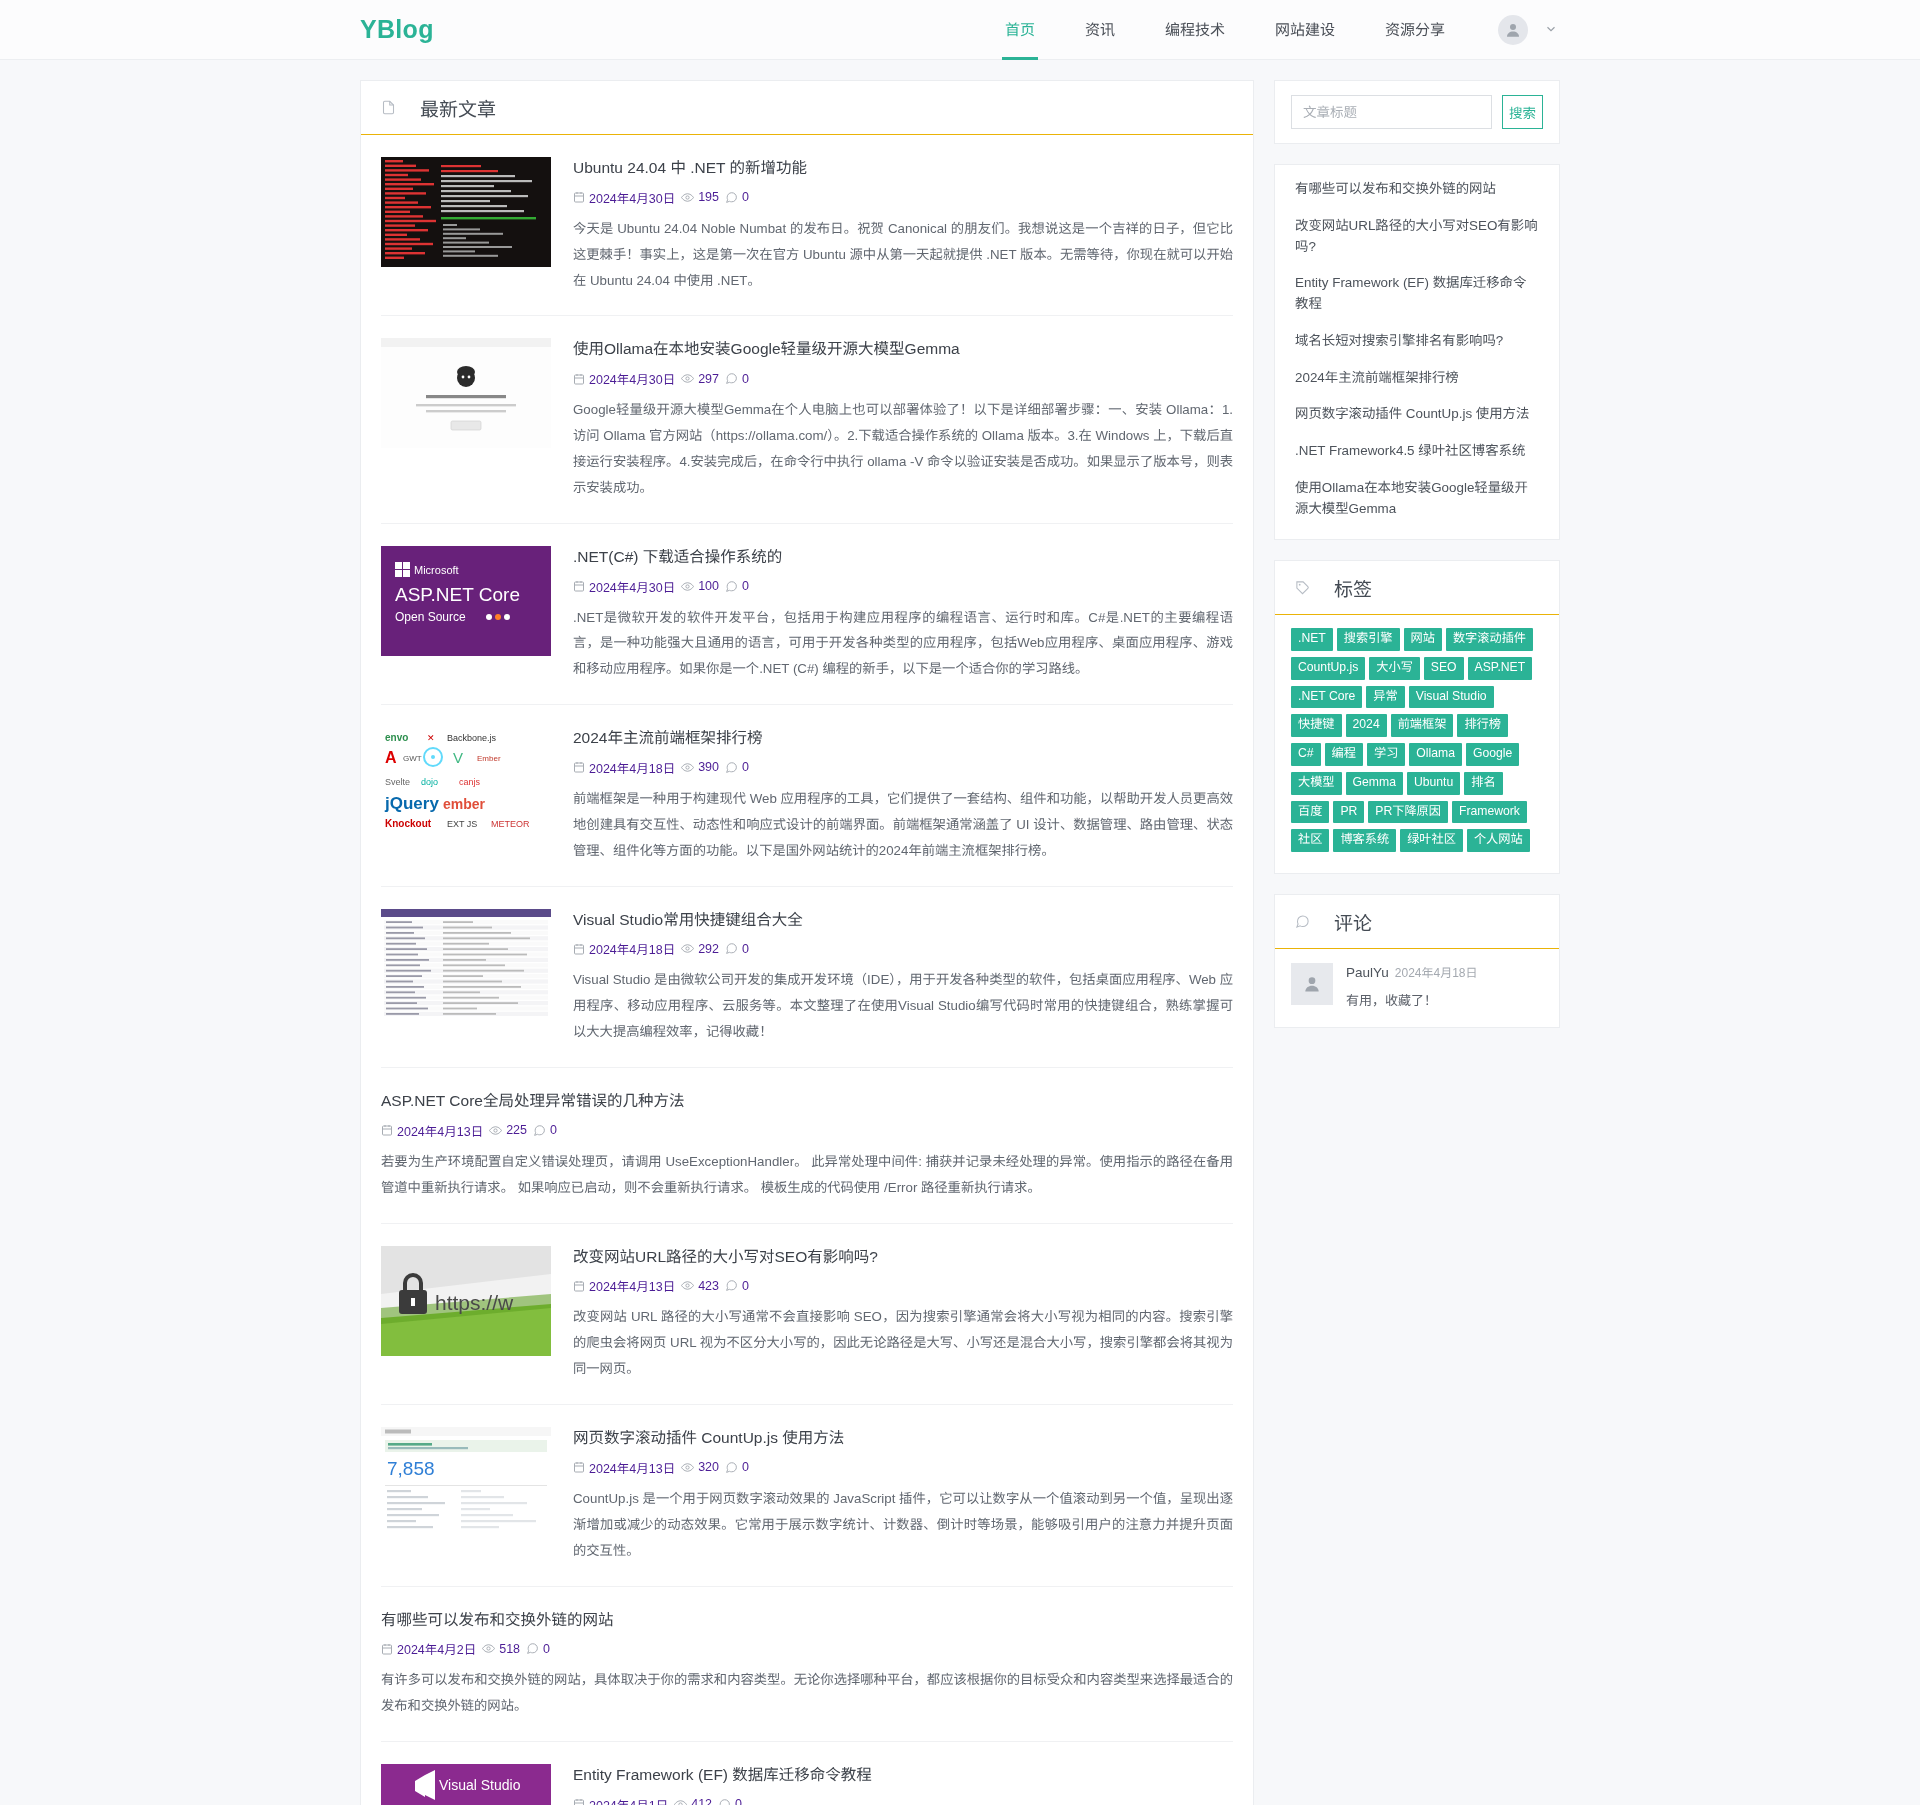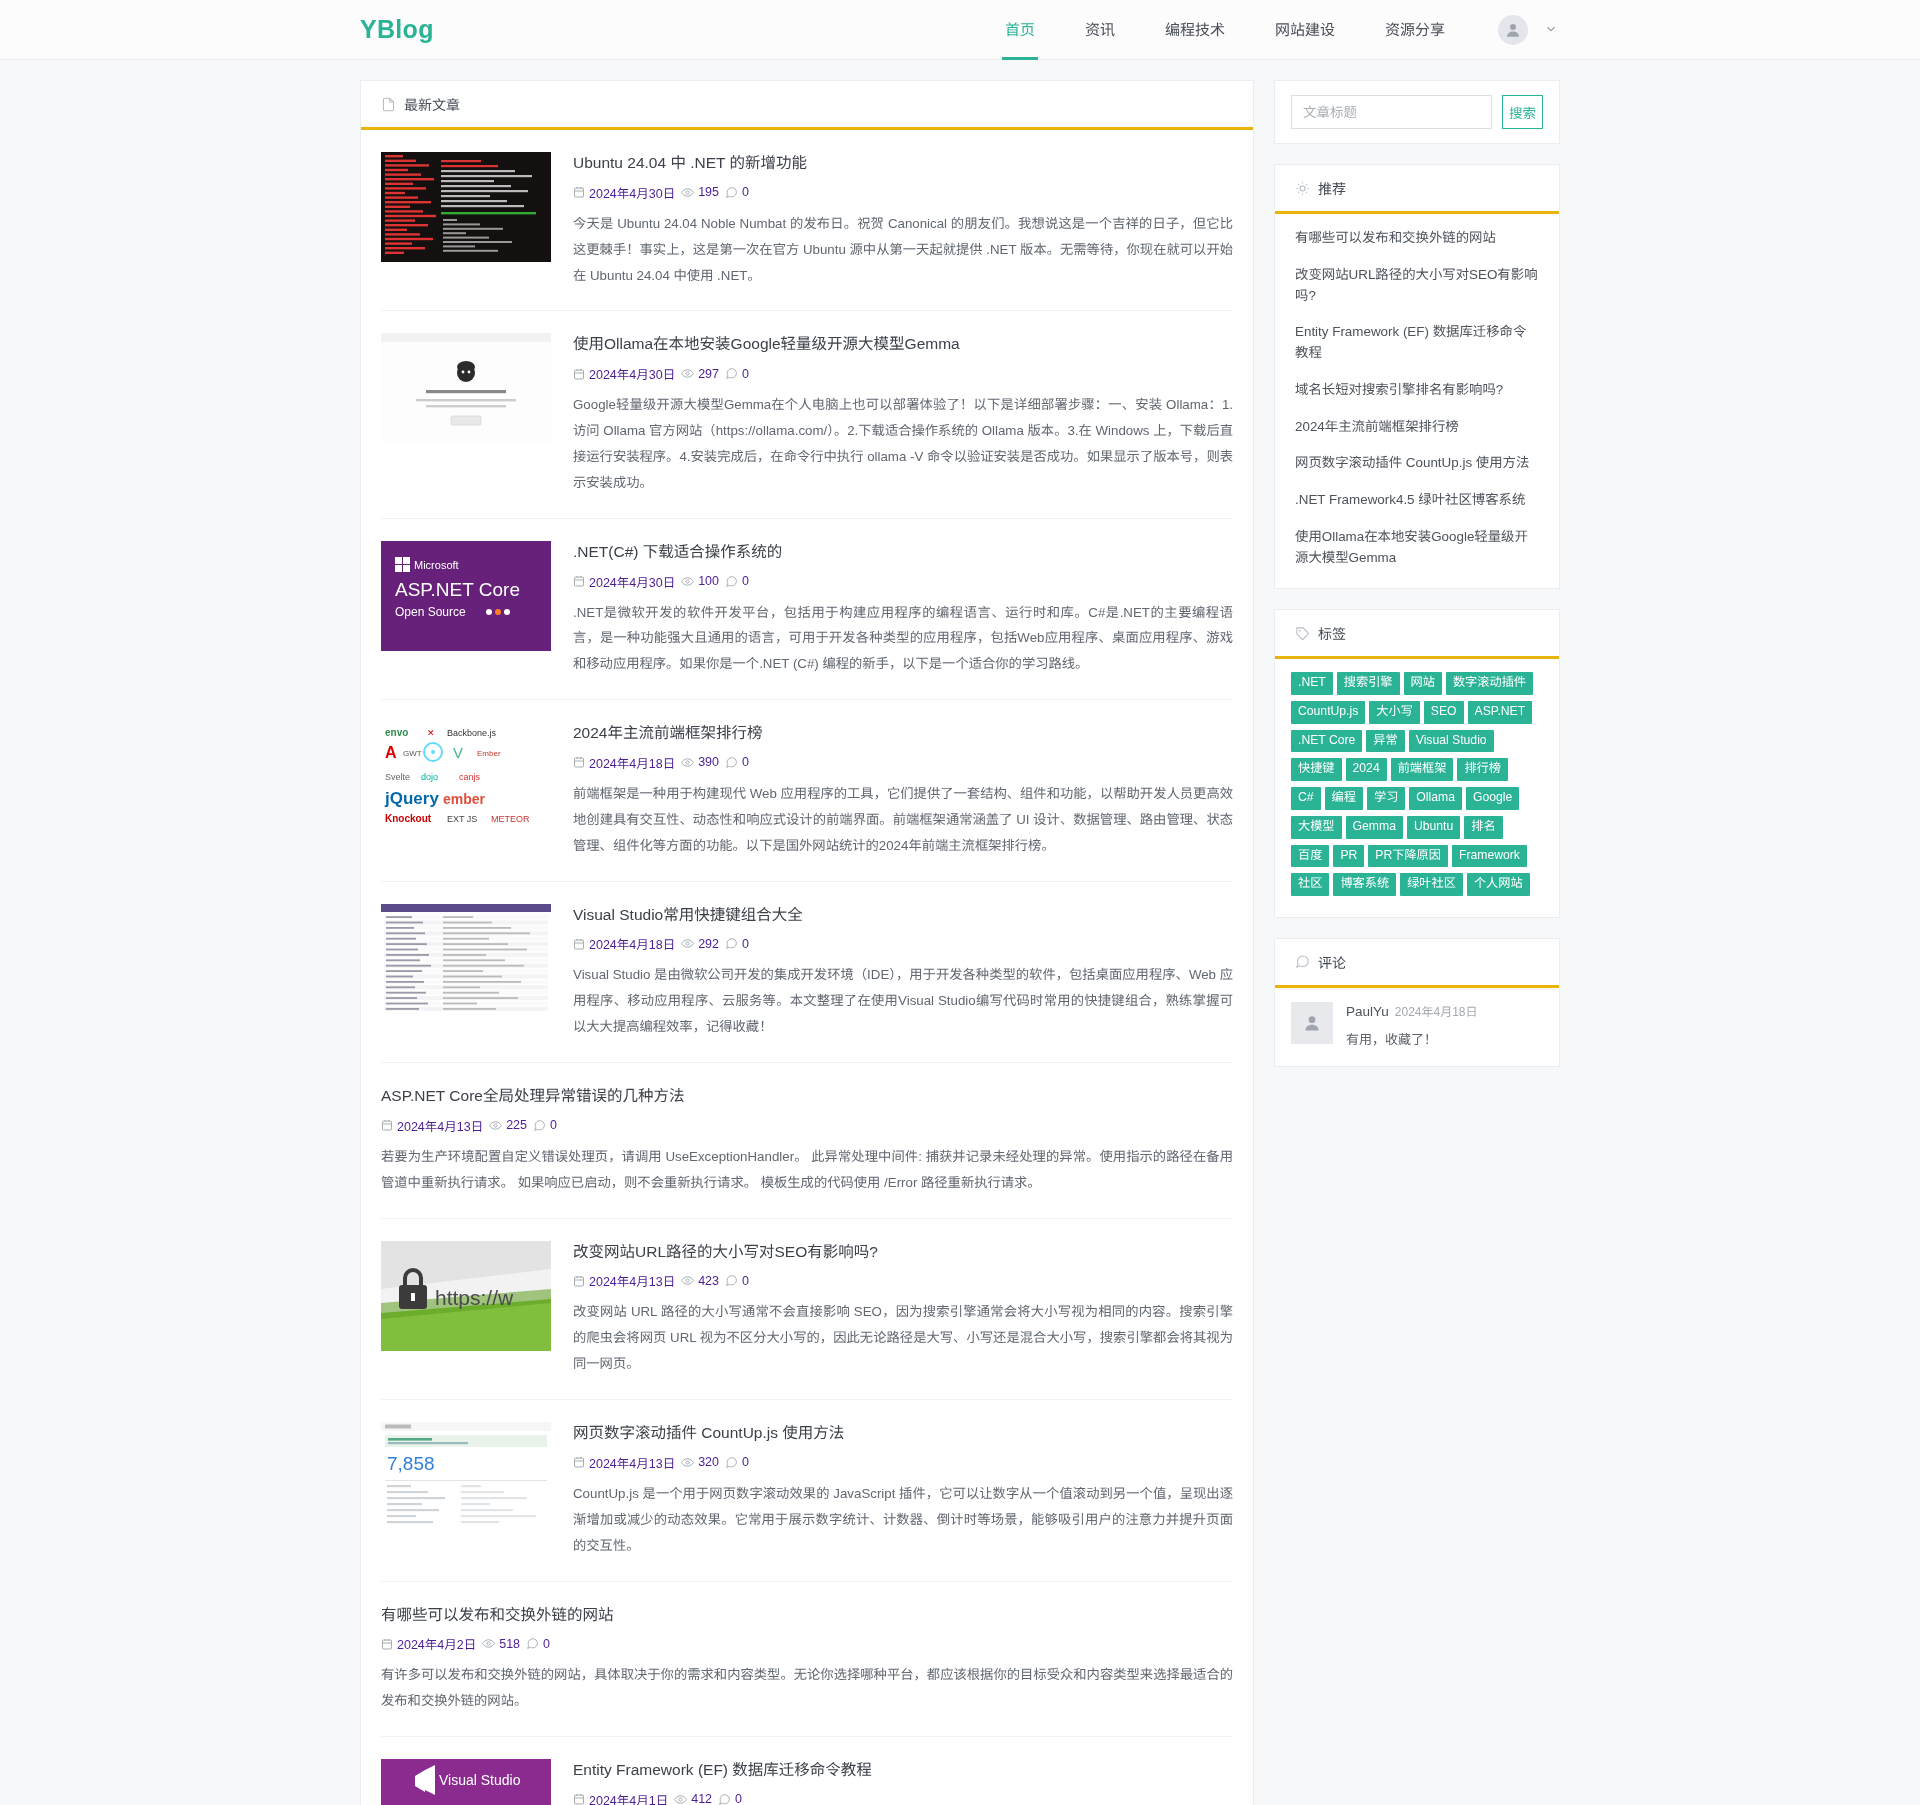--- a/index.html
+++ b/index.html
@@ -92,26 +92,26 @@
   .col-main { width: 894px; flex: none; }
   .col-side { width: 286px; flex: none; }
 
   .card {
     background: #fff;
     border: 1px solid #ebedf0;
     margin-bottom: 20px;
   }
   .card-head {
     padding: 13px 20px;
-    border-bottom: 3px solid #eab308;
-    font-size: 14px;
+    border-bottom: 1px solid #eab308;
+    font-size: 19px;
     color: #444b54;
     display: flex;
     align-items: center;
-    gap: 8px;
+    gap: 24px;
   }
   .card-head .ico { color: #b6bcc4; display:flex; align-items:center; }
   .card-body { padding: 0 20px; }
 
   
   .article {
     display: flex;
     gap: 22px;
     padding: 22px 0;
     border-bottom: 1px solid #f0f1f3;
@@ -750,29 +750,20 @@
   </div>
 
   <div class="col-side">
 
     <div class="card search-card">
       <input class="search-input" type="text" placeholder="文章标题" style="">
       <button class="search-btn">搜索</button>
     </div>
 
     <div class="card">
-      <div class="card-head">
-        <span class="ico">
-          <svg width="15" height="15" viewBox="0 0 24 24" fill="none" stroke="#b6bcc4" stroke-width="1.7">
-            <circle cx="12" cy="12" r="4"></circle>
-            <path d="M12 2v2M12 20v2M2 12h2M20 12h2M4.9 4.9l1.4 1.4M17.7 17.7l1.4 1.4M19.1 4.9l-1.4 1.4M6.3 17.7l-1.4 1.4"></path>
-          </svg>
-        </span>
-        <span>推荐</span>
-      </div>
       <div class="card-body">
           <div class="reco-list" id="reco-list">
             <a class="reco-item" href="#">有哪些可以发布和交换外链的网站</a>
             <a class="reco-item" href="#">改变网站URL路径的大小写对SEO有影响吗?</a>
             <a class="reco-item" href="#">Entity Framework (EF) 数据库迁移命令教程</a>
             <a class="reco-item" href="#">域名长短对搜索引擎排名有影响吗?</a>
             <a class="reco-item" href="#">2024年主流前端框架排行榜</a>
             <a class="reco-item" href="#">网页数字滚动插件 CountUp.js 使用方法</a>
             <a class="reco-item" href="#">.NET Framework4.5 绿叶社区博客系统</a>
             <a class="reco-item" href="#">使用Ollama在本地安装Google轻量级开源大模型Gemma</a>

